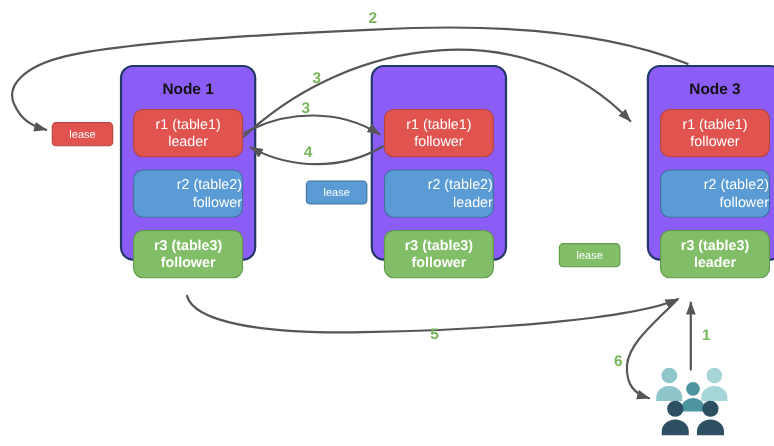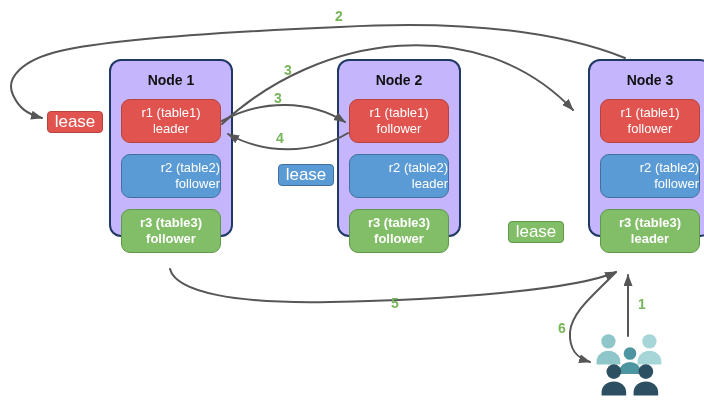--- a/index.html
+++ b/index.html
@@ -6,21 +6,21 @@
   #canvas{
     position:relative;
     width:704px;height:405px;
     background:#ffffff;
     font-family:"Liberation Sans","DejaVu Sans",sans-serif;
     overflow:hidden;
   }
   .node{
     position:absolute;
     width:124px;height:178px;
-    background:#c4b5fd;
+    background:#8b5cf6;
     border:2px solid #1f3864;
     border-radius:12px;
     box-sizing:border-box;
     z-index:2;
   }
   .node-title{
     text-align:center;
     font-weight:bold;
     font-size:14px;
     color:#111111;
@@ -42,21 +42,21 @@
   .replica.blue{background:#5b9bd5;border:1.5px solid #41719c;text-align:right;}
   .replica.green{background:#82bd67;border:1.5px solid #5d9948;font-weight:bold;}
   .r-pos-0{top:38px;}
   .r-pos-1{top:93px;}
   .r-pos-2{top:148px;}
   .lease{
     position:absolute;
     width:56px;height:22px;
     border-radius:4px;
     color:#ffffff;
-    font-size:17px;
+    font-size:10px;
     display:flex;align-items:center;justify-content:center;
     box-sizing:border-box;
     z-index:2;
   }
   .lease.red{background:#e0534f;border:1.5px solid #b7433f;}
   .lease.blue{background:#5b9bd5;border:1.5px solid #41719c;}
   .lease.green{background:#82bd67;border:1.5px solid #5d9948;}
   .step{
     position:absolute;
     color:#77b65a;
@@ -94,21 +94,20 @@
       <span>r2 (table2)</span>
       <span>follower</span>
     </div>
     <div class="replica green r-pos-2">
       <span>r3 (table3)</span>
       <span>follower</span>
     </div>
   </div>
 
   <div class="node" style="left:337px;top:59px;">
-    <div class="node-title">Node 2</div>
     <div class="replica red r-pos-0">
       <span>r1 (table1)</span>
       <span>follower</span>
     </div>
     <div class="replica blue r-pos-1">
       <span>r2 (table2)</span>
       <span>leader</span>
     </div>
     <div class="replica green r-pos-2">
       <span>r3 (table3)</span>

